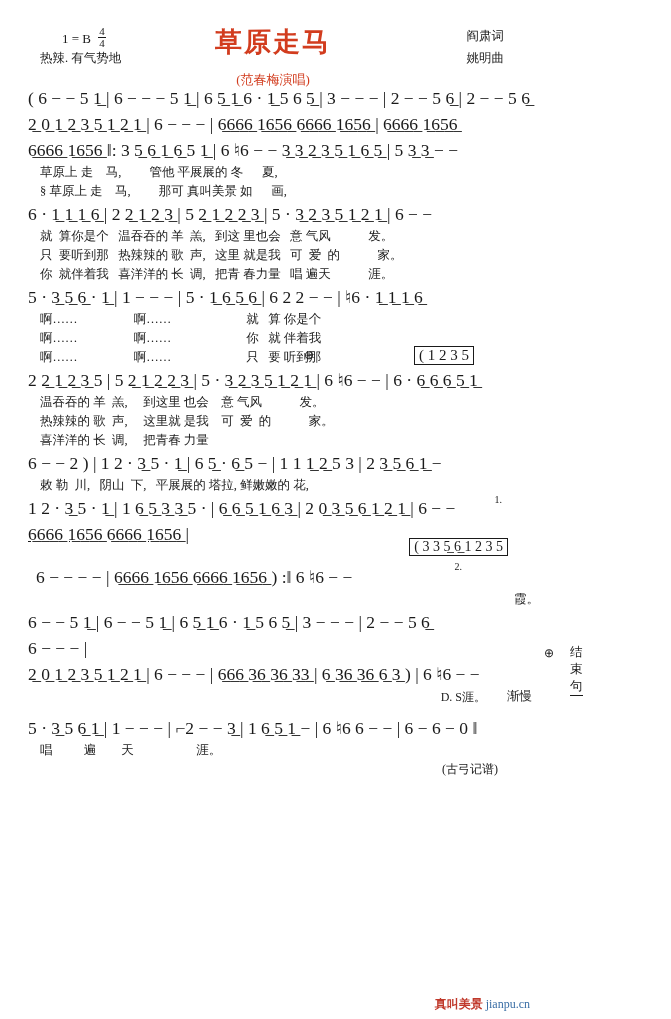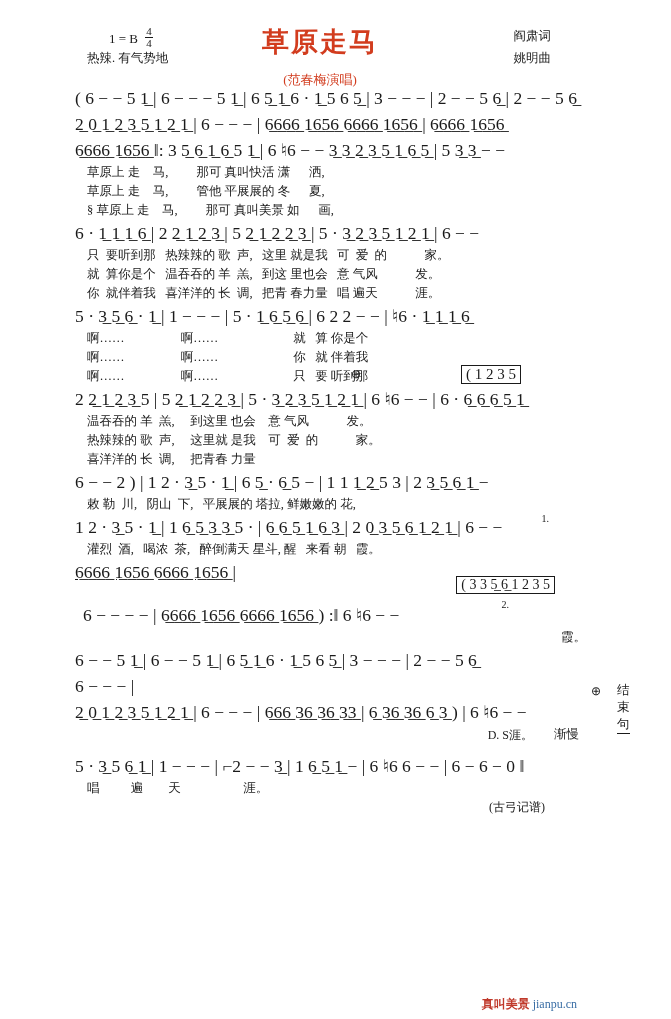--- a/index.html
+++ b/index.html
@@ -4,21 +4,21 @@
 <style>
   html,body{margin:0;padding:0;}
   body{
     width:671px;height:1019px;
     background:#ffffff;
     font-family:"Liberation Serif", serif;
     color:#1a1a1a;
     position:relative;
     overflow:hidden;
   }
-  .sheet{position:relative;width:546px;height:1019px;padding-left:47px;}
+  .sheet{position:relative;width:546px;height:1019px;}
 
   
   .hdr{position:relative;height:86px;}
   .title{
     position:absolute;left:0;right:0;top:24px;
     text-align:center;
     font-size:27px;font-weight:bold;
     color:#d23c1e;
     letter-spacing:2px;
   }
@@ -94,29 +94,28 @@
     <div class="sys">
       <div class="notes">( 6 − − 5 1̲ | 6 − − − 5 1̲ | 6 5̲ 1̲ 6 · 1̲ 5 6 5̲ | 3 − − − | 2 − − 5 6̲ | 2 − − 5 6̲</div>
     </div>
 
     <div class="sys">
       <div class="notes">2̲ 0̲ 1̲ 2̲ 3̲ 5̲ 1̲ 2̲ 1̲ | 6 − − − | 6̲6̲6̲6̲ 1̲6̲5̲6̲ 6̲6̲6̲6̲ 1̲6̲5̲6̲ | 6̲6̲6̲6̲ 1̲6̲5̲6̲</div>
     </div>
 
     <div class="sys">
       <div class="notes">6̲6̲6̲6̲ 1̲6̲5̲6̲ ‖: 3 5̲ 6̲ 1̲ 6̲ 5 1̲ | 6 ♮6 − − 3̲ 3̲ 2̲ 3̲ 5̲ 1̲ 6̲ 5̲ | 5 3̲ 3̲ − −</div>
-      <div class="lyr">草原上 走    马,         那可 真叫快活 潇      洒,</div>
       <div class="lyr">草原上 走    马,         管他 平展展的 冬      夏,</div>
       <div class="lyr">§ 草原上 走    马,         那可 真叫美景 如      画,</div>
     </div>
 
     <div class="sys">
       <div class="notes">6 · 1̲ 1̲ 1̲ 6̲ | 2 2̲ 1̲ 2̲ 3̲ | 5 2̲ 1̲ 2̲ 2̲ 3̲ | 5 · 3̲ 2̲ 3̲ 5̲ 1̲ 2̲ 1̲ | 6 − −</div>
+      <div class="lyr">就  算你是个   温吞吞的 羊  羔,   到这 里也会   意 气风            发。</div>
       <div class="lyr">只  要听到那   热辣辣的 歌  声,   这里 就是我   可  爱  的            家。</div>
-      <div class="lyr">就  算你是个   温吞吞的 羊  羔,   到这 里也会   意 气风            发。</div>
       <div class="lyr">你  就伴着我   喜洋洋的 长  调,   把青 春力量   唱 遍天            涯。</div>
     </div>
 
     <div class="sys">
       <div class="notes">5 · 3̲ 5̲ 6̲ · 1̲ | 1 − − − | 5 · 1̲ 6̲ 5̲ 6̲ | 6 2 2 − − | ♮6 · 1̲ 1̲ 1̲ 6̲</div>
       <div class="lyr">啊……                  啊……                        就   算 你是个</div>
       <div class="lyr">啊……                  啊……                        你   就 伴着我</div>
       <div class="lyr">啊……                  啊……                        只   要 听到那</div>
     </div>
 
@@ -130,21 +129,20 @@
     </div>
 
     <div class="sys">
       <div class="notes">6 − − 2 ) | 1 2 · 3̲ 5 · 1̲ | 6 5̲ · 6̲ 5 − | 1 1 1̲ 2̲ 5 3 | 2 3̲ 5̲ 6̲ 1̲ −</div>
       <div class="lyr">敕 勒  川,   阴山  下,   平展展的 塔拉, 鲜嫩嫩的 花,</div>
     </div>
 
     <div class="sys" style="position:relative;">
       <div class="tiny" style="position:absolute;right:30px;top:-2px;">1.</div>
       <div class="notes">1 2 · 3̲ 5 · 1̲ | 1 6̲ 5̲ 3̲ 3̲ 5 · | 6̲ 6̲ 5̲ 1̲ 6̲ 3̲ | 2 0̲ 3̲ 5̲ 6̲ 1̲ 2̲ 1̲ | 6 − −</div>
-      <div class="lyr">灌烈  酒,   喝浓  茶,   醉倒满天 星斗, 醒   来看 朝   霞。</div>
     </div>
 
     <div class="sys" style="position:relative;text-decoration:underline;">
       <div class="notes">6̲6̲6̲6̲ 1̲6̲5̲6̲ 6̲6̲6̲6̲ 1̲6̲5̲6̲ |</div>
       <div class="mark" style="position:absolute;right:24px;top:16px;border:1px solid #1a1a1a;padding:0 4px;font-size:14px;">( 3 3 5̲ 6̲ 1 2 3 5</div>
     </div>
 
     <div class="sys" style="position:relative;margin-top:18px;">
       <div class="tiny" style="position:absolute;right:70px;top:-4px;">2.</div>
       <div class="notes indent">6 − − − − | 6̲6̲6̲6̲ 1̲6̲5̲6̲ 6̲6̲6̲6̲ 1̲6̲5̲6̲ ) :‖ 6 ♮6 − −</div>

